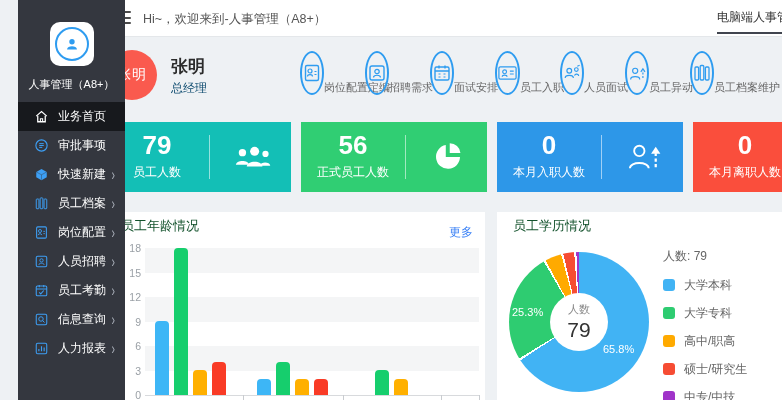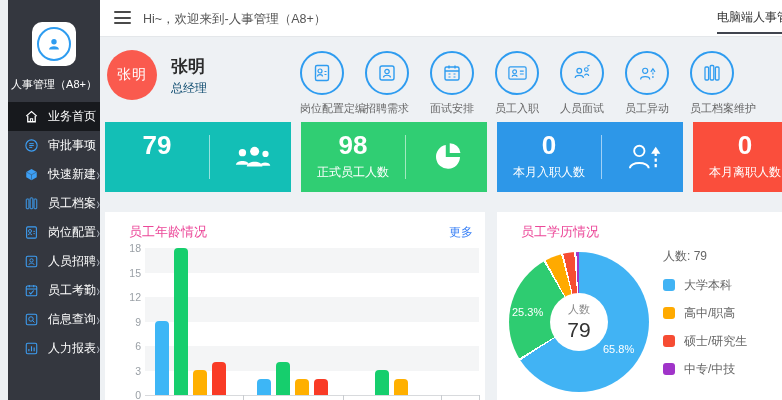--- a/index.html
+++ b/index.html
@@ -1,20 +1,20 @@
 <!DOCTYPE html>
 <html><head>
 <meta charset="utf-8">
 <style>
   html,body{margin:0;padding:0;}
   body{width:782px;height:400px;overflow:hidden;font-family:"Liberation Sans","DejaVu Sans",sans-serif;background:#eef1f4;}
   .app{position:relative;width:782px;height:400px;overflow:hidden;background:#eef1f4;}
 
   
-  .sidebar{position:absolute;left:8px;top:0;width:92px;height:400px;background:#34373f;z-index:10;}
+  .sidebar{position:absolute;left:18px;top:0;width:107px;height:400px;background:#34373f;z-index:10;}
   .logo-tile{width:44px;height:44px;margin:22px auto 0;background:#fff;border-radius:10px;display:flex;align-items:center;justify-content:center;}
   .logo-circle{width:30px;height:30px;border:2px solid #2e9cf0;border-radius:50%;display:flex;align-items:center;justify-content:center;color:#2e9cf0;}
   .app-name{margin-top:11px;text-align:center;color:#fff;font-size:11px;white-space:nowrap;}
   .menu{margin-top:10px;}
   .mi{height:29px;display:flex;align-items:center;padding:0 10px 0 15px;color:#fff;font-size:12px;cursor:pointer;}
   .mi.active{background:#17191d;}
   .mi-icon{width:16px;height:16px;margin-right:9px;color:#3d9ff5;display:flex;align-items:center;justify-content:center;flex:none;}
   .mi.active .mi-icon{color:#fff;}
   .mi-label{white-space:nowrap;}
   .mi-arrow{margin-left:auto;color:#aab0ba;font-size:13px;transform:scale(.8,1.25);}
@@ -27,32 +27,32 @@
   .device-tab{position:absolute;left:622px;top:9px;font-size:12px;color:#333;white-space:nowrap;padding-bottom:6px;border-bottom:2px solid #41454f;cursor:pointer;}
 
   
   .main{position:absolute;left:95px;top:36px;width:687px;height:364px;}
 
   .avatar{position:absolute;left:12px;top:14px;width:50px;height:50px;border-radius:50%;background:#fa5a4e;color:#fff;font-size:14px;display:flex;align-items:center;justify-content:center;letter-spacing:1px;}
   .p-name{position:absolute;left:76px;top:19px;font-size:17px;font-weight:bold;color:#2b2b2b;}
   .p-role{position:absolute;left:76px;top:44px;font-size:12px;color:#0c4a6e;}
 
   .quick{position:absolute;left:205px;top:15px;display:flex;}
-  .qa{width:65px;display:flex;flex-direction:column;align-items:flex-start;cursor:pointer;}
+  .qa{width:65px;display:flex;flex-direction:row;align-items:flex-end;cursor:pointer;}
   .qa-circle{width:40px;height:40px;border:2px solid #2e9cf0;border-radius:50%;display:flex;align-items:center;justify-content:center;color:#2e9cf0;background:#fff0;}
   .qa-label{margin-top:6px;font-size:11px;color:#666;white-space:nowrap;}
 
   .card{position:absolute;top:86px;width:186px;height:70px;color:#fff;cursor:pointer;}
   .card-num{position:absolute;left:0;top:9px;width:56%;text-align:center;font-size:26px;font-weight:bold;line-height:28px;}
   .card-label{position:absolute;left:0;top:42px;width:56%;text-align:center;font-size:12px;}
   .card-div{position:absolute;left:56%;top:13px;width:1px;height:44px;background:rgba(255,255,255,.55);}
   .card-icon{position:absolute;left:58%;right:0;top:0;height:100%;display:flex;align-items:center;justify-content:center;}
 
   .panel{position:absolute;top:176px;width:380px;height:200px;background:#fff;overflow:hidden;}
-  .panel-title{position:absolute;left:16px;top:11px;font-size:13px;color:#ec4899;margin-left:8px;}
+  .panel-title{position:absolute;left:16px;top:5px;font-size:13px;color:#14532d;}
   .more-link{position:absolute;right:12px;top:12px;font-size:12px;color:#3b82f6;cursor:pointer;}
 
   .plot{position:absolute;left:40px;top:36px;width:334px;height:147px;border-bottom:1px solid #d8dadd;}
   .band{position:absolute;left:0;width:100%;}
   .vbar{position:absolute;bottom:0;border-radius:4px 4px 0 0;}
   .yaxis{position:absolute;left:6px;top:36px;width:30px;height:147px;}
   .ylab{position:absolute;right:0;font-size:10.5px;color:#9aa0a6;}
   .xtick{position:absolute;bottom:-5px;width:1px;height:5px;background:#c9ccd0;}
 
   .donut{position:absolute;left:12px;top:40px;width:140px;height:140px;border-radius:50%;}
@@ -269,36 +269,37 @@
               <rect x="8.2" y="2.5" width="3.6" height="14.5" rx="1" fill="none" stroke="currentColor" stroke-width="1.3"></rect>
               <rect x="13.4" y="4" width="3.6" height="13" rx="1" fill="none" stroke="currentColor" stroke-width="1.3"></rect>
             </svg>
           </span>
         <span class="qa-label">员工档案维护</span>
       </div>
     </div>
 
     <div class="card" style="left: 10px; background: rgb(19, 191, 182);">
       <div class="card-num">79</div>
+      <div class="card-label">员工人数</div>
       <div class="card-div"></div>
       <div class="card-icon">
         <svg width="40" height="28" viewBox="0 0 46 30">
             <g fill="#fff">
               <circle cx="12" cy="10" r="4.2"></circle>
               <path d="M4.5 24c0-6 15-6 15 0z"></path>
               <circle cx="26" cy="8.5" r="5.2"></circle>
               <path d="M17 26c0-7.5 18-7.5 18 0z"></path>
               <circle cx="38.5" cy="11.5" r="3.6"></circle>
               <path d="M32 25c1.2-5 11.5-4.6 12 0z"></path>
             </g>
           </svg>
       </div>
     </div>
     <div class="card" style="left: 206px; background: rgb(48, 206, 115);">
-      <div class="card-num">98</div>
+      <div class="card-num">56</div>
       <div class="card-label">正式员工人数</div>
       <div class="card-div"></div>
       <div class="card-icon">
         <svg width="32" height="32" viewBox="0 0 36 36">
             <path d="M15.5 4.5A13.5 13.5 0 1 0 31.5 18H15.5Z" fill="#fff"></path>
             <path d="M20 2.5a12 12 0 0 1 12 11H20Z" fill="#fff"></path>
           </svg>
       </div>
     </div>
     <div class="card" style="left: 402px; background: rgb(45, 151, 232);">
@@ -366,20 +367,24 @@
           <span class="hole-value">79</span>
         </div>
       </div>
       <div class="legend">
         <div class="legend-title">人数: 79</div>
         <div class="li">
             <span class="sw" style="background: rgb(65, 179, 244);"></span>
             <span class="li-label">大学本科</span>
           </div>
         <div class="li">
+            <span class="sw" style="background: rgb(46, 204, 113);"></span>
+            <span class="li-label">大学专科</span>
+          </div>
+        <div class="li">
             <span class="sw" style="background: rgb(255, 170, 0);"></span>
             <span class="li-label">高中/职高</span>
           </div>
         <div class="li">
             <span class="sw" style="background: rgb(246, 76, 51);"></span>
             <span class="li-label">硕士/研究生</span>
           </div>
         <div class="li">
             <span class="sw" style="background: rgb(160, 52, 201);"></span>
             <span class="li-label">中专/中技</span>

